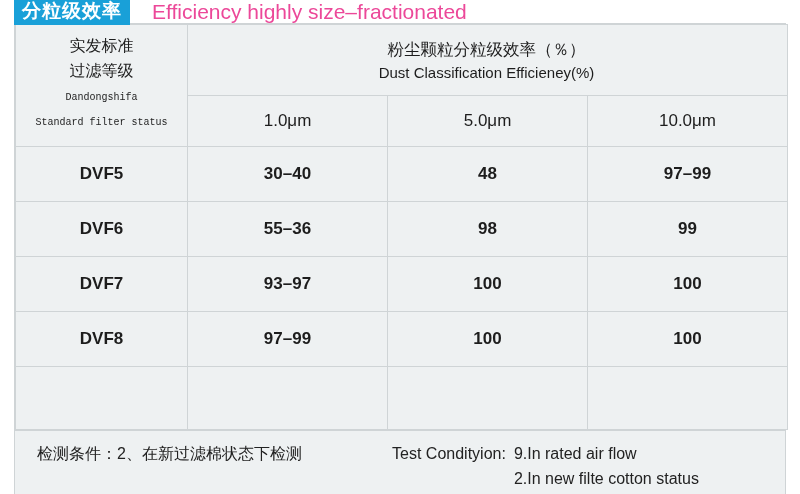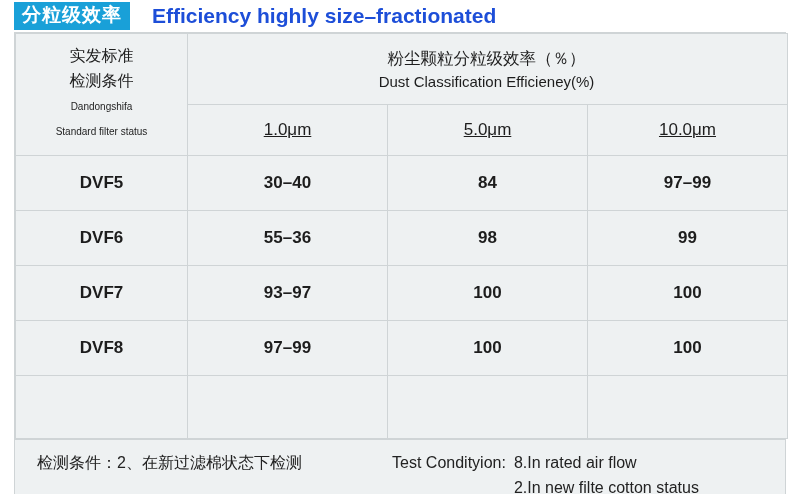--- a/index.html
+++ b/index.html
@@ -20,37 +20,37 @@
     width: 800px;
     height: 494px;
     box-sizing: border-box;
   }
 
   
   .header {
     display: flex;
     align-items: center;
     padding: 8px 0 8px 14px;
-    height: 32px;
+    height: 23px;
     box-sizing: border-box;
   }
   .header-badge {
     background: #19a0d8;
     color: #ffffff;
     font-size: 19px;
     font-weight: bold;
     letter-spacing: 1px;
     padding: 3px 8px 4px 8px;
     line-height: 1.1;
     white-space: nowrap;
   }
   .header-title {
-    color: #1d4ed8;
+    color: #ec4899;
     font-size: 21px;
-    font-weight: bold;
+    font-weight: normal;
     margin-left: 22px;
     white-space: nowrap;
   }
 
   
   .table-wrap {
     margin: 0 14px;
     border: 1px solid #cfd4d6;
     border-bottom: none;
     box-sizing: border-box;
@@ -69,35 +69,35 @@
     color: #1d1d1d;
     background: #eef1f2;
   }
   .col-grade { width: 172px; }
   .col-size  { width: 200px; }
 
   .grade-head {
     padding: 10px 4px 12px 4px;
     line-height: 1.45;
     font-size: 15.5px;
+    font-family: Liberation Mono, monospace;
   }
   .grade-head .cn { font-size: 16px; }
   .grade-head .en { font-size: 10px; }
 
   .dce-head {
     padding: 10px 6px 8px 4px;
     line-height: 1.45;
   }
   .dce-head .cn { font-size: 16.5px; display: block; }
   .dce-head .en { font-size: 15px; display: block; }
 
   .size-head {
     height: 48px;
     font-size: 17px;
-    text-decoration: underline;
   }
 
   .data-row td {
     height: 52px;
     font-weight: bold;
   }
   .empty-row td {
     height: 60px;
   }
 
@@ -157,39 +157,39 @@
       <colgroup>
         <col class="col-grade">
         <col class="col-size">
         <col class="col-size">
         <col class="col-size">
       </colgroup>
       <tbody>
         <tr>
           <td class="grade-head" rowspan="2">
             <span class="cn">实发标准</span><br>
-            <span class="cn">检测条件</span><br>
+            <span class="cn">过滤等级</span><br>
             <span class="en">Dandongshifa</span><br>
             <span class="en">Standard filter status</span>
           </td>
           <td class="dce-head" colspan="3">
             <span class="cn">粉尘颗粒分粒级效率（％）</span>
             <span class="en">Dust Classification Efficieney(%)</span>
           </td>
         </tr>
         <tr>
           <td class="size-head">1.0μm</td>
           <td class="size-head">5.0μm</td>
           <td class="size-head">10.0μm</td>
         </tr>
 
         <tr class="data-row">
           <td>DVF5</td>
           <td>30–40</td>
-          <td>84</td>
+          <td>48</td>
           <td>97–99</td>
         </tr>
         <tr class="data-row">
           <td>DVF6</td>
           <td>55–36</td>
           <td>98</td>
           <td>99</td>
         </tr>
         <tr class="data-row">
           <td>DVF7</td>
@@ -220,21 +220,21 @@
         <span class="cond-list">
           <div>2、在新过滤棉状态下检测</div>
 
         </span>
       </div>
     </div>
     <div class="cond-col cond-en">
       <div class="cond-line-wrap">
         <span class="cond-label">Test Condityion:</span>
         <span class="cond-list">
-          <div>8.In rated air flow</div>
+          <div>9.In rated air flow</div>
           <div>2.In new filte cotton status</div>
 
         </span>
       </div>
     </div>
   </div>
 
 </div>
 
 </body></html>

